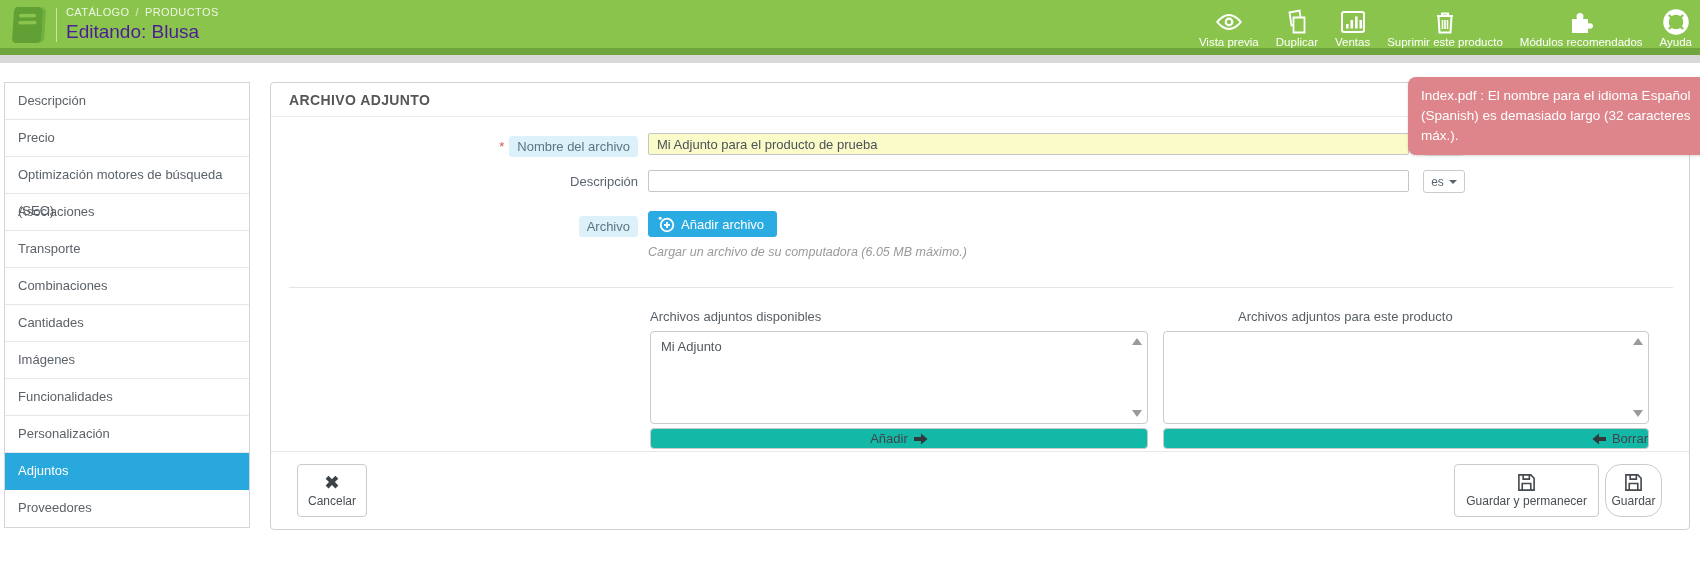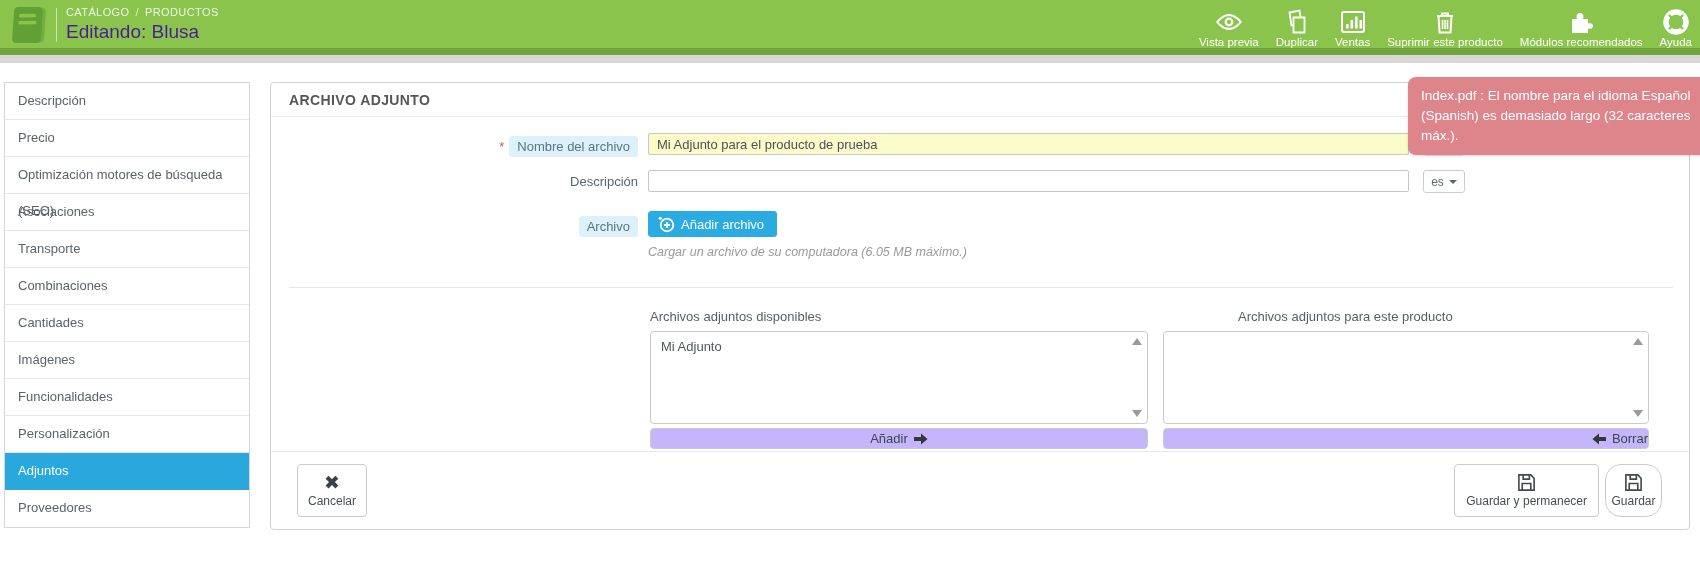--- a/index.html
+++ b/index.html
@@ -41,21 +41,21 @@
   .btn-blue { position:absolute; left:377px; top:128px; height:26px; padding:0 12px 0 9px; background:#2aabe1; border:1px solid #2aabe1; border-radius:3px; color:#fff; font-size:13px; display:flex; align-items:center; gap:6px; cursor:pointer; }
   .help-text { position:absolute; left:377px; top:162px; font-size:12.5px; font-style:italic; color:#9a9a9a; }
   .hr { position:absolute; left:18px; right:16px; top:204px; border-top:1px solid #e5e5e5; }
 
   .list-label { position:absolute; top:226px; font-size:13px; color:#565f66; }
   .list-box { position:absolute; top:248px; height:93px; background:#fff; border:1px solid #cbcbcb; border-radius:4px; }
   .list-box .item { padding:7px 10px; font-size:13px; color:#52585e; cursor:pointer; }
   .scroll-up, .scroll-dn { position:absolute; right:5px; width:0; height:0; border-left:5px solid transparent; border-right:5px solid transparent; }
   .scroll-up { top:6px; border-bottom:7px solid #9a9a9a; }
   .scroll-dn { bottom:6px; border-top:7px solid #9a9a9a; }
-  .list-btn { position:absolute; top:345px; height:21px; background:#c4b5fd; border:1px solid #cbcbcb; border-radius:4px; font-size:13px; color:#3f454b; display:flex; align-items:center; justify-content:center; gap:6px; cursor:pointer; }
+  .list-btn { position:absolute; top:345px; height:21px; background:#14b8a6; border:1px solid #cbcbcb; border-radius:4px; font-size:13px; color:#3f454b; display:flex; align-items:center; justify-content:center; gap:6px; cursor:pointer; }
 
   .panel-footer-hr { position:absolute; left:0; right:0; top:368px; border-top:1px solid #e8e8e8; }
   .foot-btn { position:absolute; top:381px; height:53px; background:#fff; border:1px solid #cbcbcb; border-radius:4px; display:flex; flex-direction:column; align-items:center; justify-content:center; gap:2px; font-size:12px; color:#484e54; cursor:pointer; }
   .foot-btn .x-ico { font-size:19px; line-height:19px; color:#3d4247; font-weight:bold; }
 
   
   .toast { position:absolute; left:1408px; top:77px; width:320px; background:#dd858b; border-radius:8px; padding:9px 24px 9px 13px; color:#fff; font-size:13.5px; line-height:20px; box-shadow:0 1px 3px rgba(0,0,0,.15); z-index:5; }
   .toast-close { position:absolute; right:10px; top:8px; font-size:13px; color:#fff; cursor:pointer; line-height:14px; }
 </style>
 </head>

